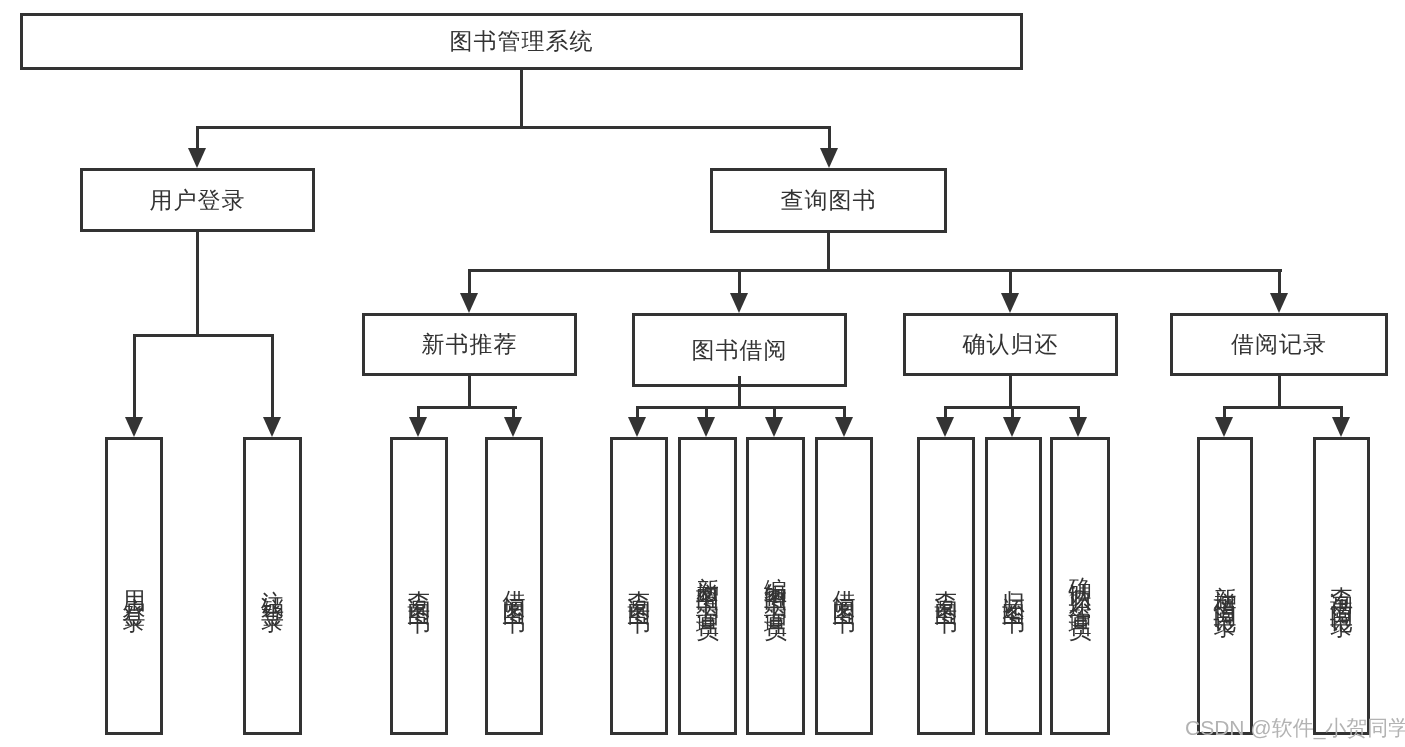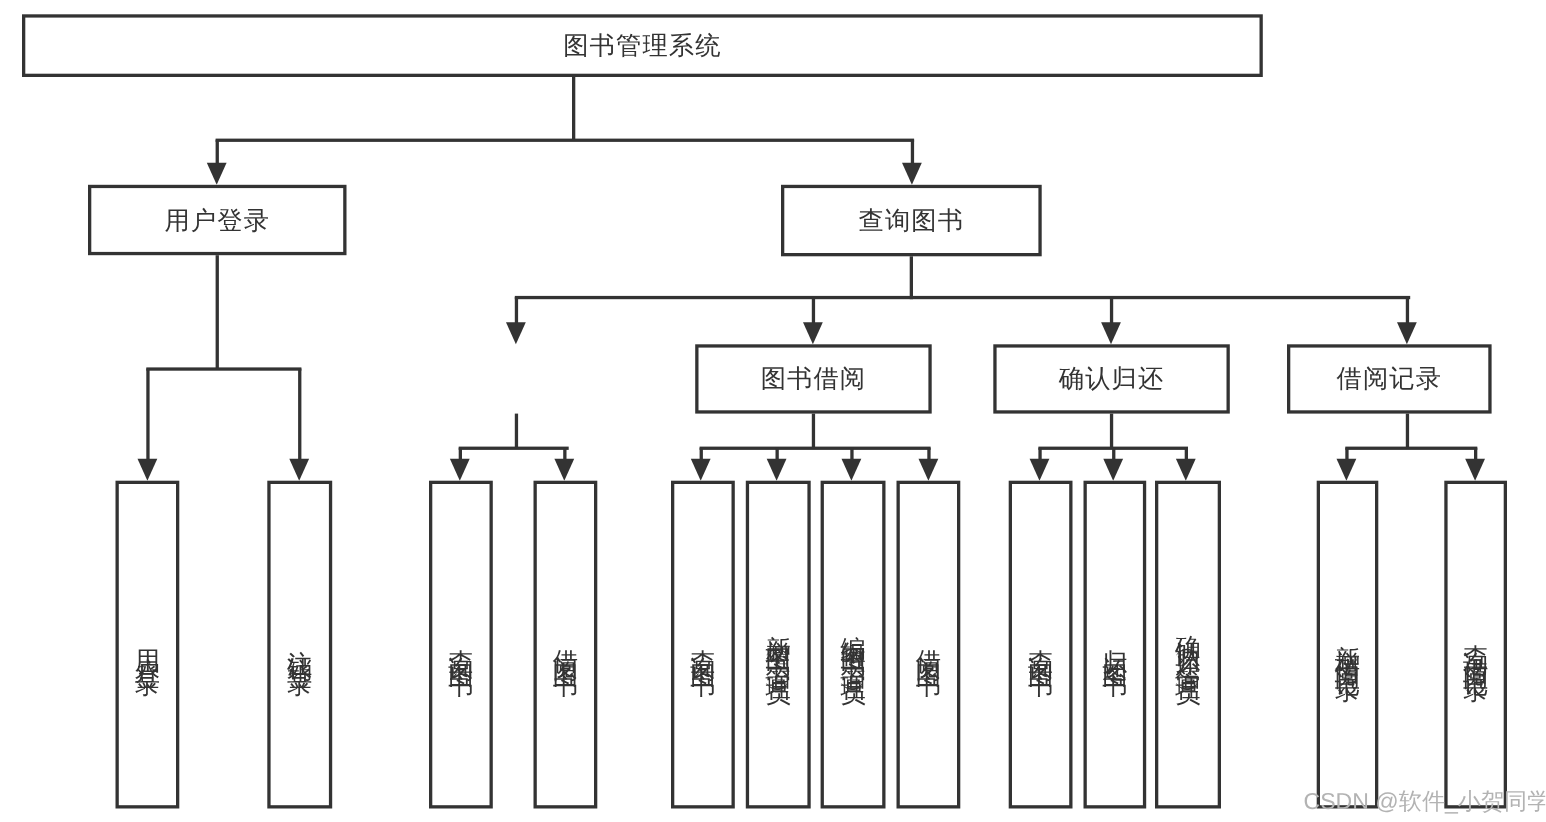--- a/index.html
+++ b/index.html
@@ -59,21 +59,21 @@
     font-size: 21px;
     color: #b3b3b3;
     white-space: nowrap;
   }
 </style>
 </head>
 <body>
 
 <div class="stage">
 
-  <div class="box hbox" style="left:20px;top:13px;width:1128px;height:57px">图书管理系统</div>
+  <div class="box hbox" style="left:20px;top:13px;width:1003px;height:57px">图书管理系统</div>
 
   <div class="line" style="left:520px;top:70px;width:3px;height:58px"></div>
   <div class="line" style="left:196px;top:126px;width:635px;height:3px"></div>
   <div class="line" style="left:196px;top:127px;width:3px;height:26px"></div>
   <div class="ahead" style="left:188px;top:148px"></div>
   <div class="line" style="left:828px;top:127px;width:3px;height:26px"></div>
   <div class="ahead" style="left:820px;top:148px"></div>
 
   <div class="box hbox" style="left:80px;top:168px;width:235px;height:64px">用户登录</div>
   <div class="box hbox" style="left:710px;top:168px;width:237px;height:65px">查询图书</div>
@@ -89,23 +89,24 @@
   <div class="line" style="left:468px;top:269px;width:814px;height:3px"></div>
   <div class="line" style="left:468px;top:270px;width:3px;height:28px"></div>
   <div class="ahead" style="left:460px;top:293px"></div>
   <div class="line" style="left:738px;top:270px;width:3px;height:28px"></div>
   <div class="ahead" style="left:730px;top:293px"></div>
   <div class="line" style="left:1009px;top:270px;width:3px;height:28px"></div>
   <div class="ahead" style="left:1001px;top:293px"></div>
   <div class="line" style="left:1278px;top:270px;width:3px;height:28px"></div>
   <div class="ahead" style="left:1270px;top:293px"></div>
 
-  <div class="box hbox" style="left:632px;top:313px;width:215px;height:63px">图书借阅</div>
+  <div class="box hbox" style="left:362px;top:313px;width:215px;height:63px">新书推荐</div>
+  <div class="box hbox" style="left:632px;top:313px;width:215px;height:74px">图书借阅</div>
   <div class="box hbox" style="left:903px;top:313px;width:215px;height:63px">确认归还</div>
-  <div class="box hbox" style="left:1170px;top:313px;width:186px;height:63px">借阅记录</div>
+  <div class="box hbox" style="left:1170px;top:313px;width:218px;height:63px">借阅记录</div>
 
   <div class="line" style="left:468px;top:376px;width:3px;height:32px"></div>
   <div class="line" style="left:417px;top:406px;width:100px;height:3px"></div>
   <div class="line" style="left:417px;top:407px;width:3px;height:14px"></div>
   <div class="ahead" style="left:409px;top:417px"></div>
   <div class="line" style="left:512px;top:407px;width:3px;height:14px"></div>
   <div class="ahead" style="left:504px;top:417px"></div>
 
   <div class="line" style="left:738px;top:376px;width:3px;height:32px"></div>
   <div class="line" style="left:636px;top:406px;width:210px;height:3px"></div>

